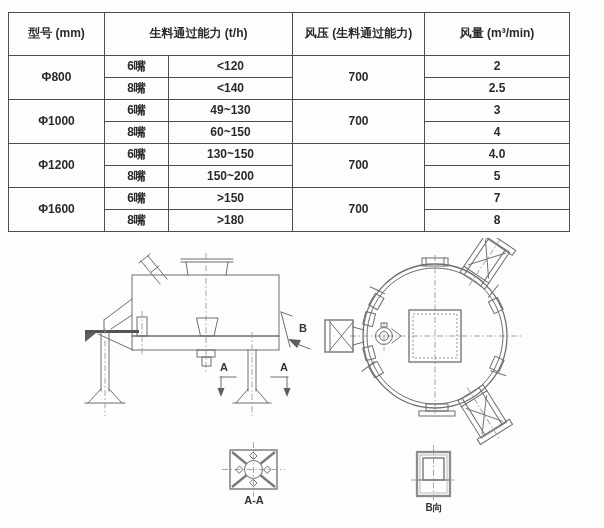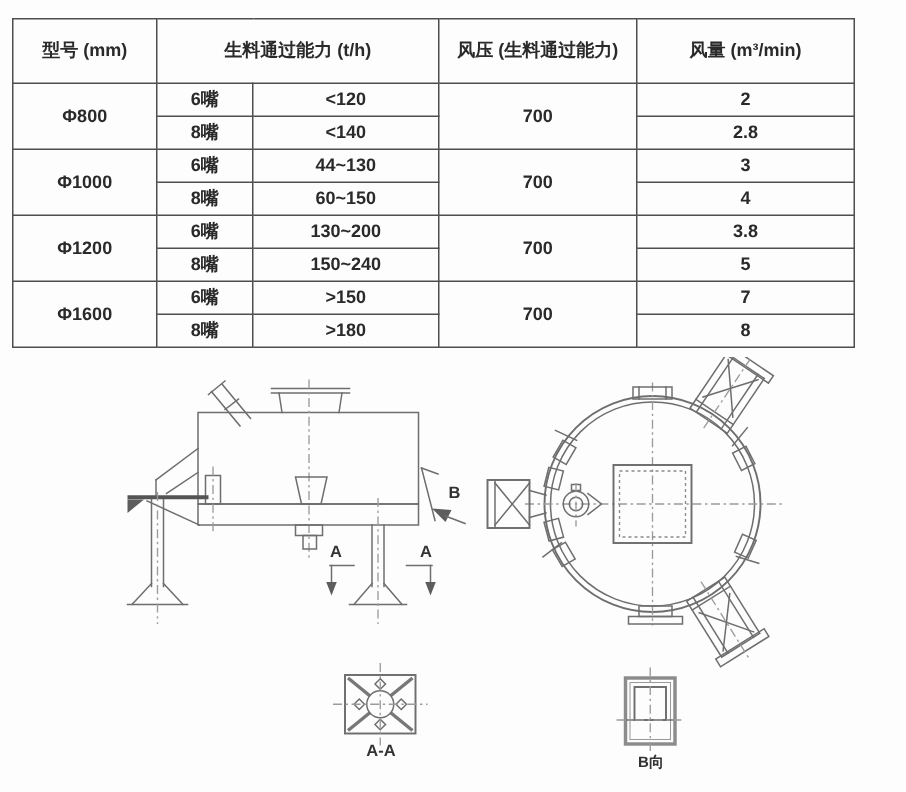--- a/index.html
+++ b/index.html
@@ -57,44 +57,44 @@
       <tr>
         <td rowspan="2">Φ800</td>
         <td>6嘴</td>
         <td>&lt;120</td>
         <td rowspan="2">700</td>
         <td>2</td>
       </tr>
       <tr>
         <td>8嘴</td>
         <td>&lt;140</td>
-        <td>2.8</td>
+        <td>2.5</td>
       </tr>
       <tr>
         <td rowspan="2">Φ1000</td>
         <td>6嘴</td>
-        <td>44~130</td>
+        <td>49~130</td>
         <td rowspan="2">700</td>
         <td>3</td>
       </tr>
       <tr>
         <td>8嘴</td>
         <td>60~150</td>
         <td>4</td>
       </tr>
       <tr>
         <td rowspan="2">Φ1200</td>
         <td>6嘴</td>
-        <td>130~200</td>
+        <td>130~150</td>
         <td rowspan="2">700</td>
-        <td>3.8</td>
+        <td>4.0</td>
       </tr>
       <tr>
         <td>8嘴</td>
-        <td>150~240</td>
+        <td>150~200</td>
         <td>5</td>
       </tr>
       <tr>
         <td rowspan="2">Φ1600</td>
         <td>6嘴</td>
         <td>&gt;150</td>
         <td rowspan="2">700</td>
         <td>7</td>
       </tr>
       <tr>

